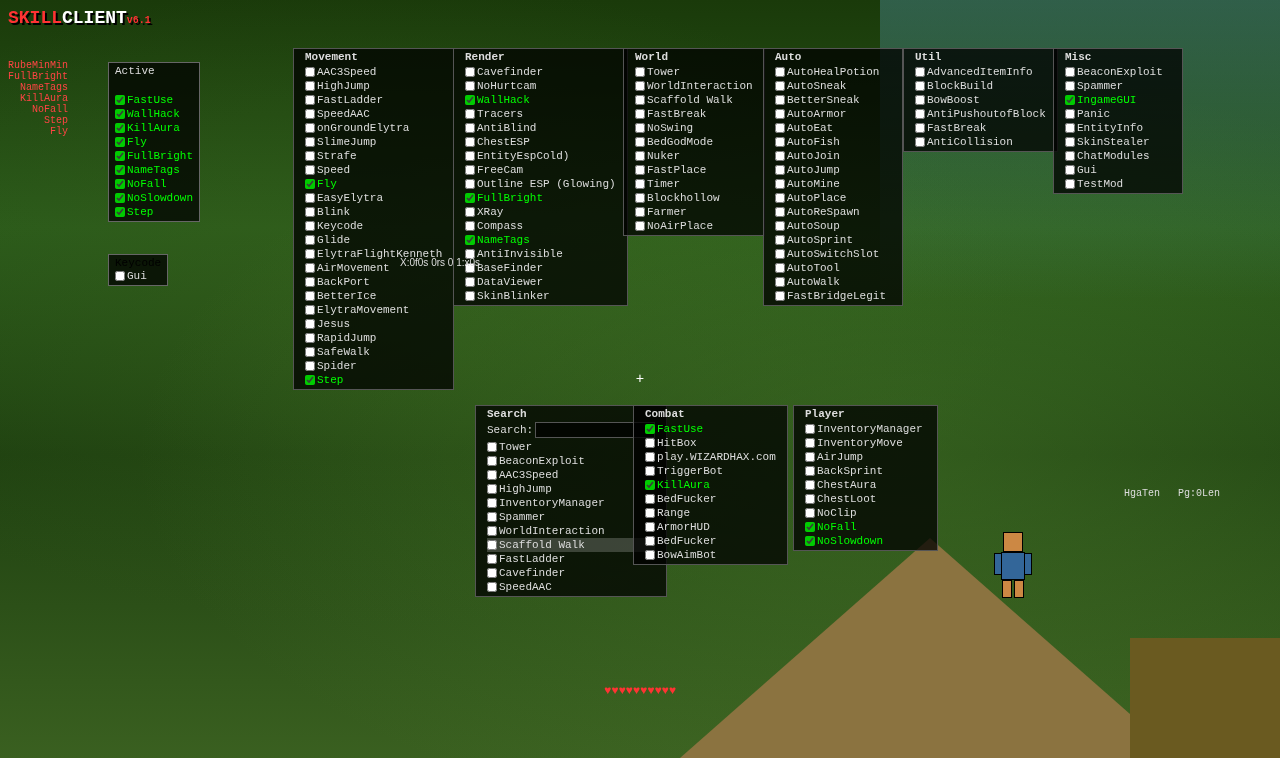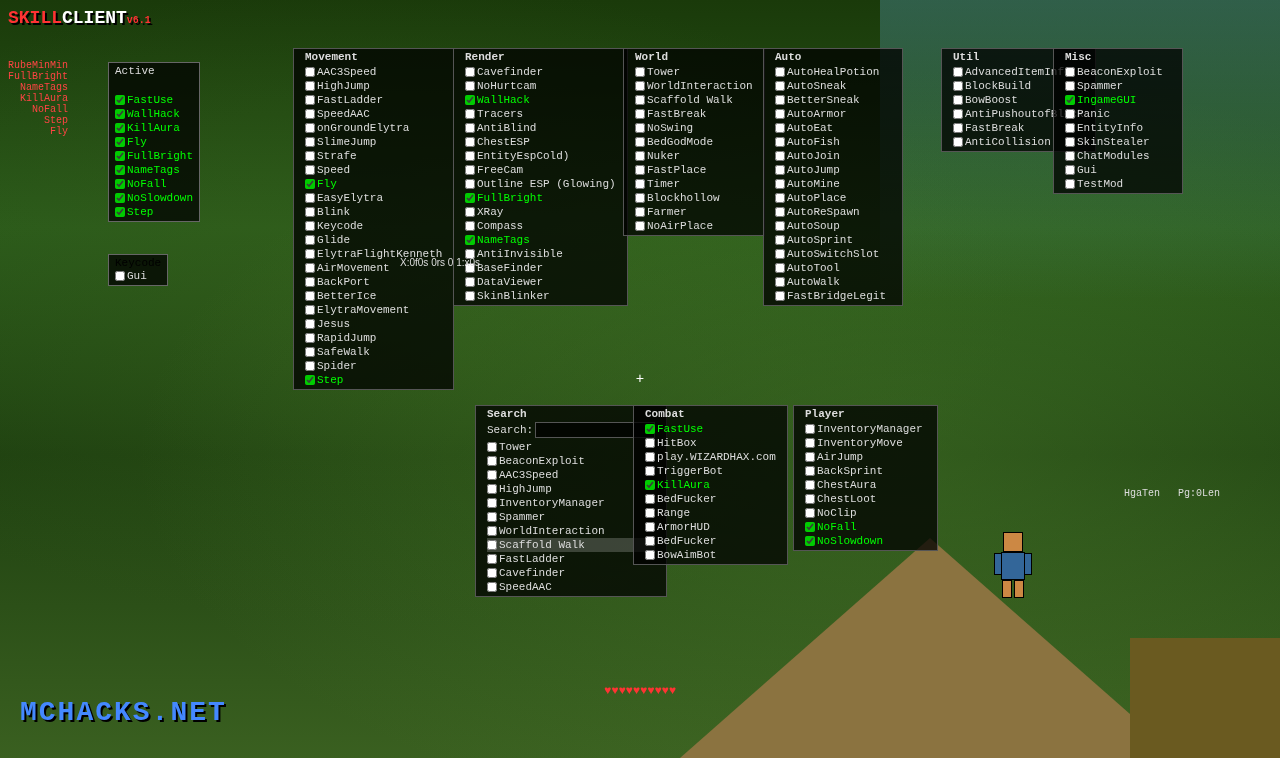--- a/index.html
+++ b/index.html
@@ -548,21 +548,21 @@
     <div class="item">
         <input type="checkbox" style=""> 
         <label>AutoWalk</label>
       </div>
     <div class="item">
         <input type="checkbox" style=""> 
         <label>FastBridgeLegit</label>
       </div>
   </div>
 
-  <div class="panel" style="left:903px;top:48px;min-width:145px;margin-left:38px;">
+  <div class="panel" style="left:903px;top:48px;min-width:145px;">
     <div class="panel-title">Util</div>
     <div class="item">
         <input type="checkbox" style=""> 
         <label>AdvancedItemInfo</label>
       </div>
     <div class="item">
         <input type="checkbox" style=""> 
         <label>BlockBuild</label>
       </div>
     <div class="item">
@@ -758,21 +758,20 @@
         <label class="active">NoSlowdown</label>
       </div>
   </div>
 
   <div class="crosshair">+</div>
 
   <div class="hud-bottom">
     <span style="color:#ff3333;font-size:12px;">♥♥♥♥♥♥♥♥♥♥</span>
   </div>
 
-  <div class="watermark">MCHACKS.NET</div>
 
   <div style="position:absolute;bottom:160px;right:255px;z-index:5;">
     <div style="width:20px;height:20px;background:#cc8844;border:1px solid #000;margin:0 auto;"></div>
     <div style="width:24px;height:28px;background:#336699;border:1px solid #000;margin:0 auto;position:relative;">
       <div style="position:absolute;left:-8px;top:0;width:8px;height:22px;background:#336699;border:1px solid #000;"></div>
       <div style="position:absolute;right:-8px;top:0;width:8px;height:22px;background:#336699;border:1px solid #000;"></div>
     </div>
     <div style="display:flex;gap:2px;justify-content:center;">
       <div style="width:10px;height:18px;background:#cc8844;border:1px solid #000;"></div>
       <div style="width:10px;height:18px;background:#cc8844;border:1px solid #000;"></div>

